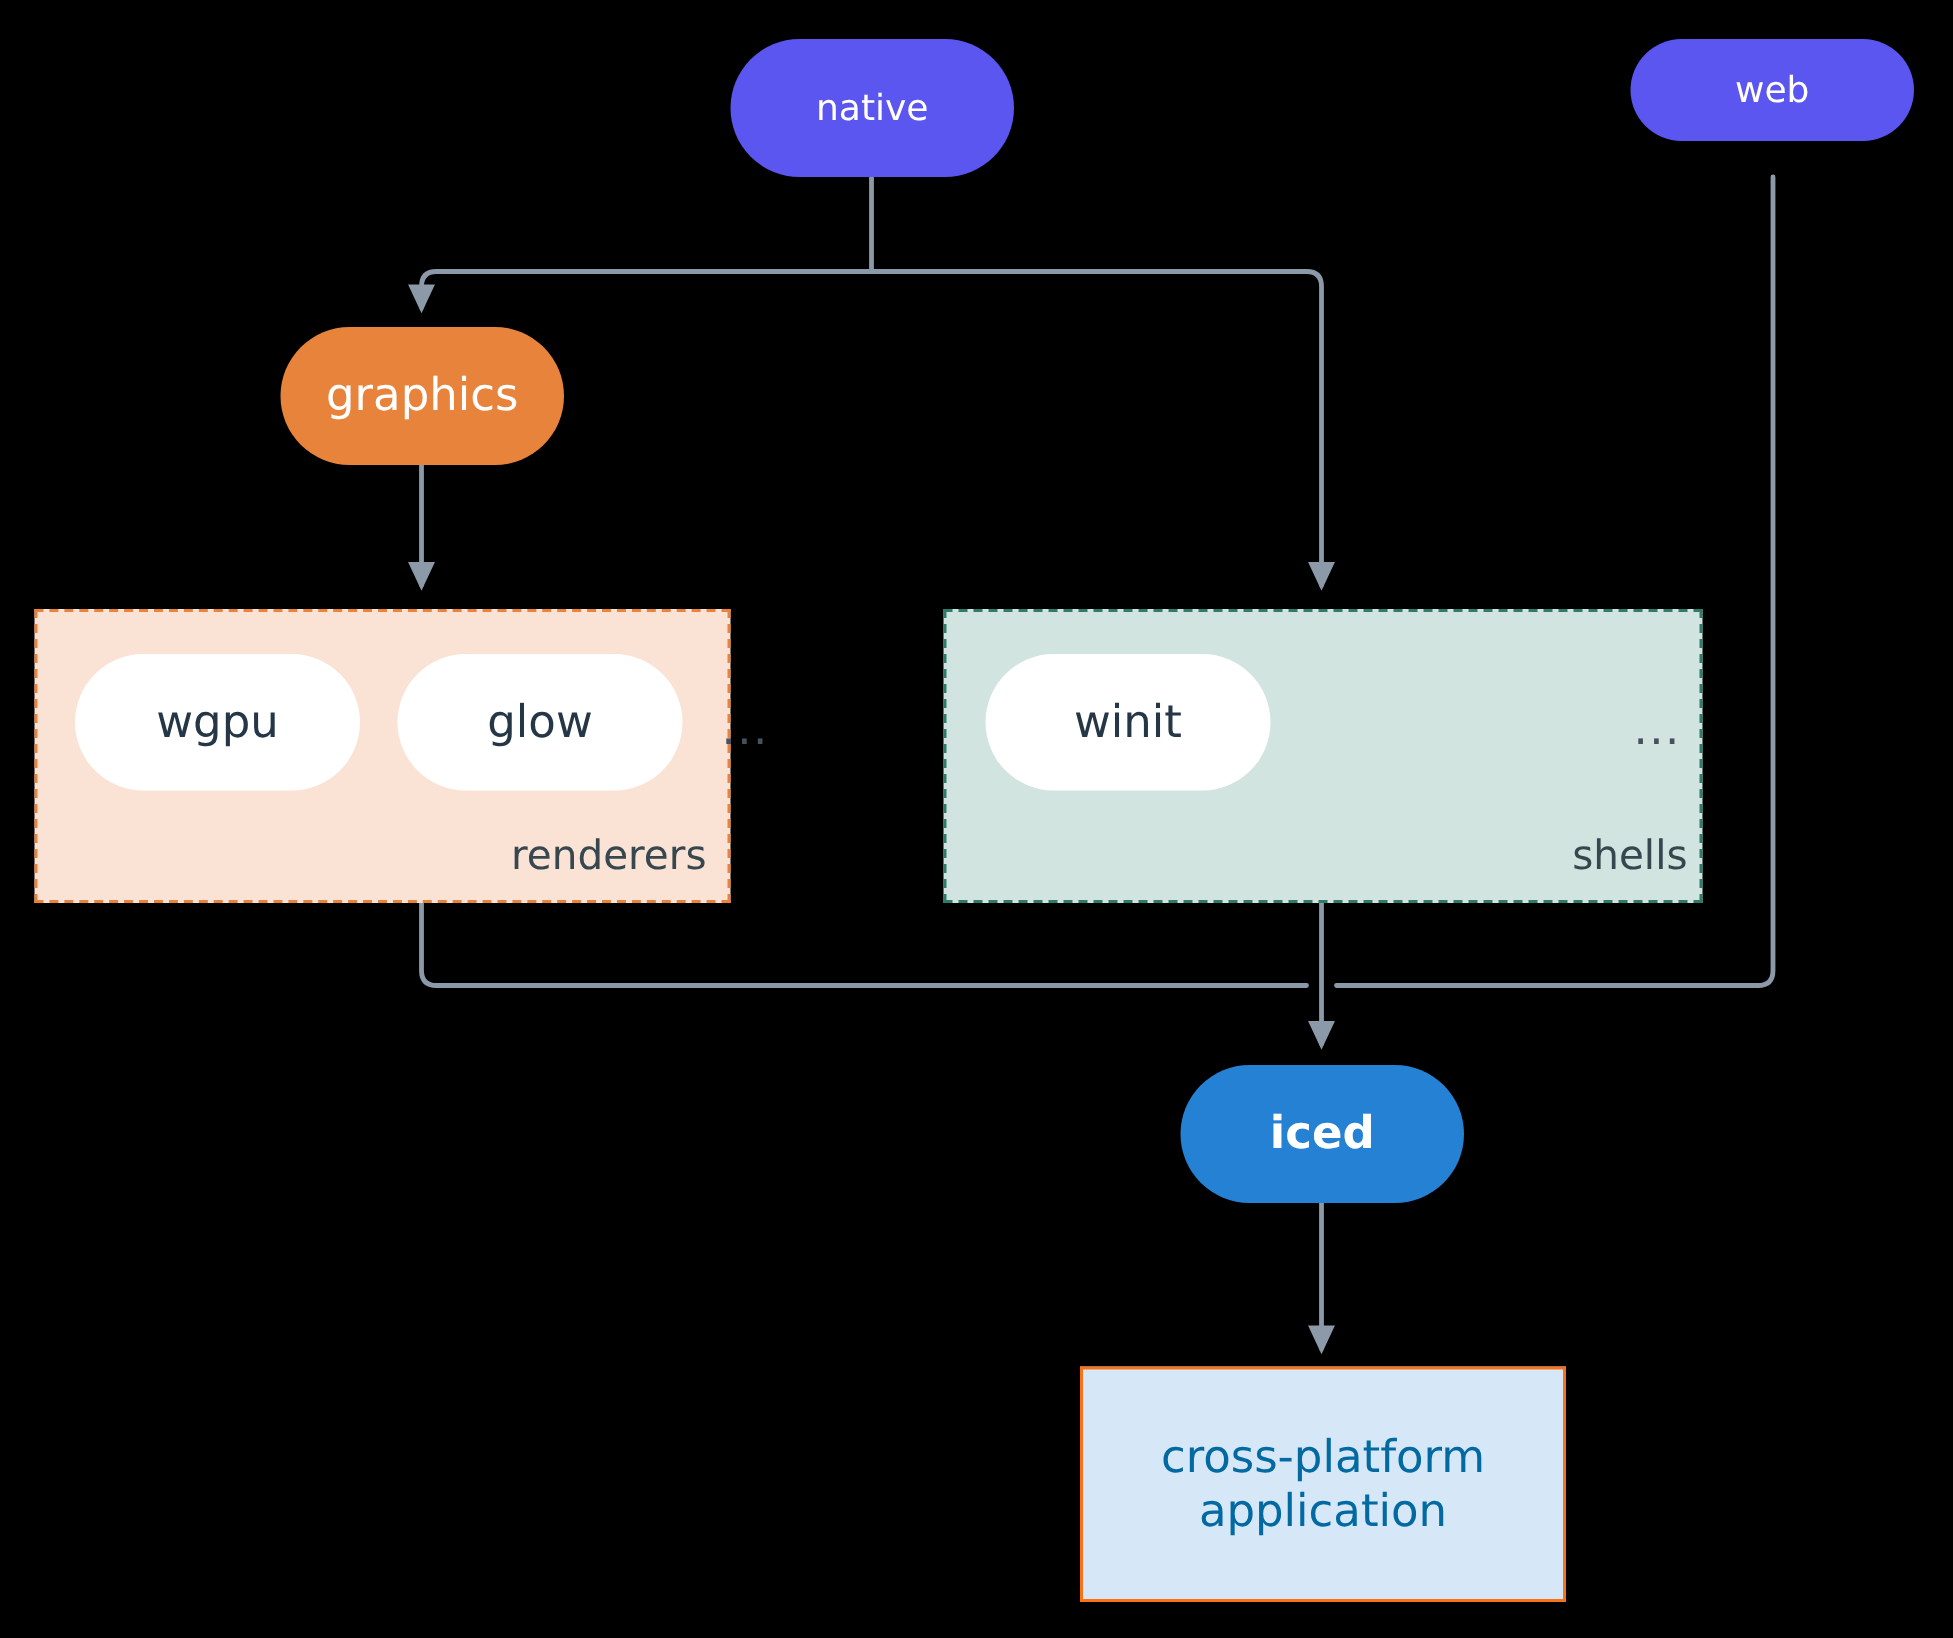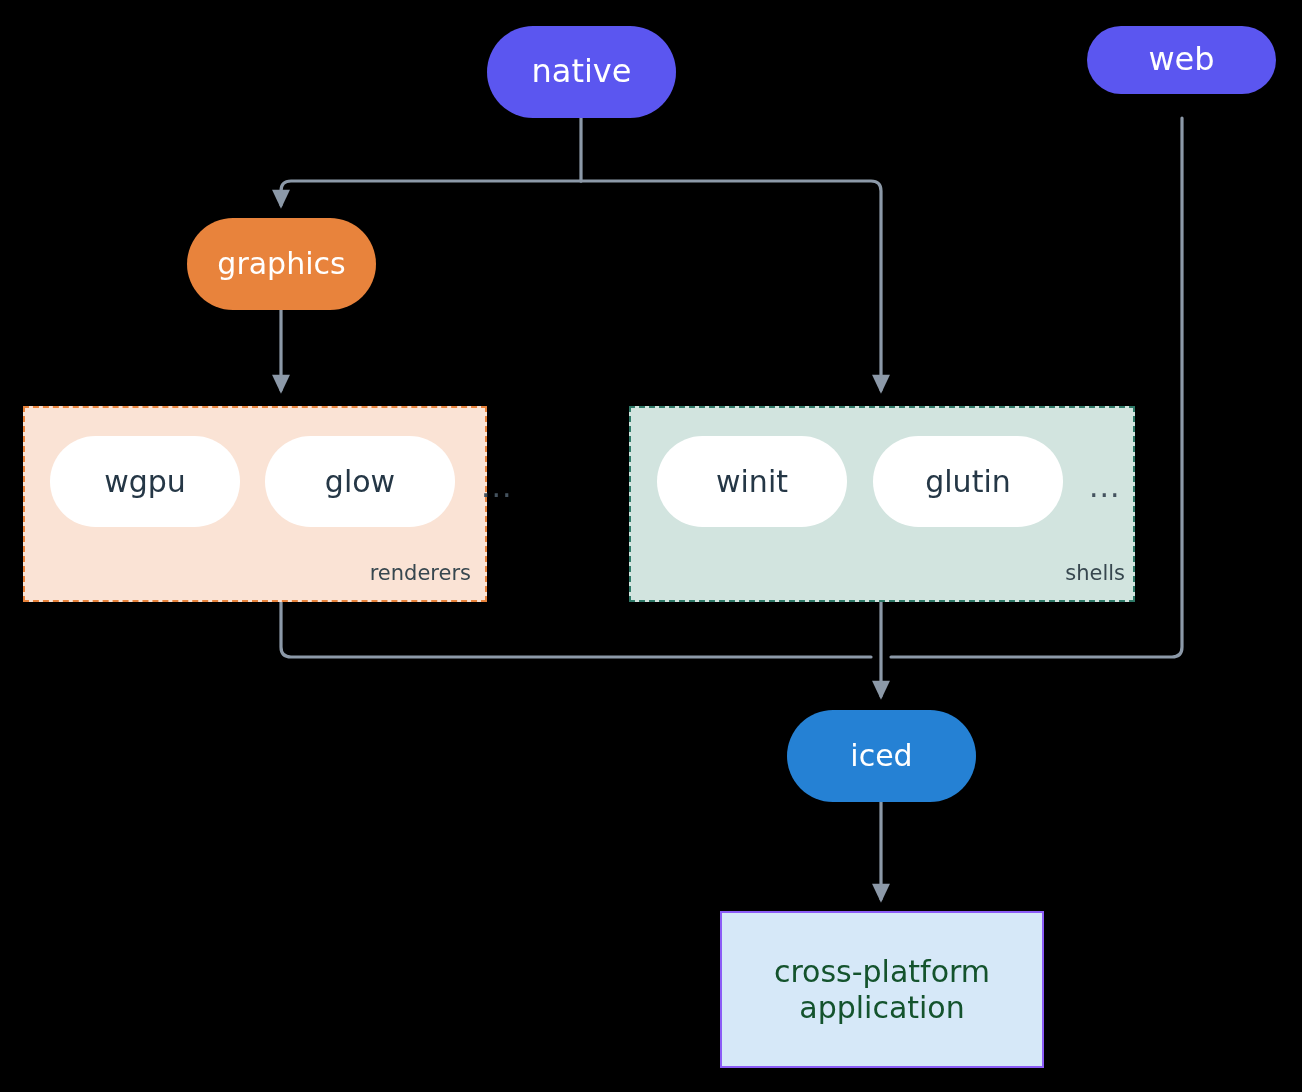--- a/index.html
+++ b/index.html
@@ -28,38 +28,38 @@
     align-items: center;
     justify-content: center;
     box-sizing: border-box;
     text-align: center;
     line-height: 1.18;
   }
   .pill-purple {
     background: #5b56f0;
     border-radius: 46px;
     color: #ffffff;
-    font-size: 32px;
+    font-size: 24px;
   }
   .pill-orange {
     background: #e8833c;
     border-radius: 46px;
     color: #ffffff;
     font-size: 30px;
   }
   .pill-blue {
     background: #2581d4;
     border-radius: 46px;
     color: #ffffff;
     font-size: 30px;
   }
   .rect-lightblue {
     background: #d6e8f8;
-    border: 2px solid #8b5cf6;
-    color: #14532d;
+    border: 2px solid #f97316;
+    color: #0369a1;
     font-size: 30px;
     flex-direction: column;
   }
   .rect-lightblue .line2 { display: block; }
   .group {
     position: absolute;
     box-sizing: border-box;
   }
   .group-renderers {
     background: #fae3d5;
@@ -84,21 +84,21 @@
   .ellipsis {
     position: absolute;
     color: #44525e;
     font-size: 30px;
     letter-spacing: 1px;
     line-height: 1;
   }
   .group-label {
     position: absolute;
     color: #37474f;
-    font-size: 21px;
+    font-size: 27px;
     line-height: 1;
     text-align: right;
     white-space: nowrap;
   }
 </style>
 </head>
 <body>
 
 <div id="stage">
 
@@ -149,28 +149,25 @@
       <span>glow</span>
     </div>
     <div class="ellipsis" style="left:456px; top:64px;">...</div>
     <div class="group-label" style="right:14px; bottom:16px;">renderers</div>
   </div>
 
   <div class="group group-shells" style="left:629px; top:406px; width:506px; height:196px;">
     <div class="subpill" style="left:26px; top:28px; width:190px; height:91px;">
       <span>winit</span>
     </div>
-    <div class="subpill" style="left:242px; top:28px; width:190px; height:91px;">
-      <span>glutin</span>
-    </div>
     <div class="ellipsis" style="left:458px; top:64px;">...</div>
     <div class="group-label" style="right:8px; bottom:16px;">shells</div>
   </div>
 
-  <div class="node pill-blue" style="left:787px; top:710px; width:189px; height:92px;">
+  <div class="node pill-blue" style="left:787px; top:710px; width:189px; height:92px;font-weight:bold;">
     <span>iced</span>
   </div>
 
   <div class="node rect-lightblue" style="left:720px; top:911px; width:324px; height:157px;">
     <span class="line1">cross-platform</span>
     <span class="line2">application</span>
   </div>
 
 </div>
 

